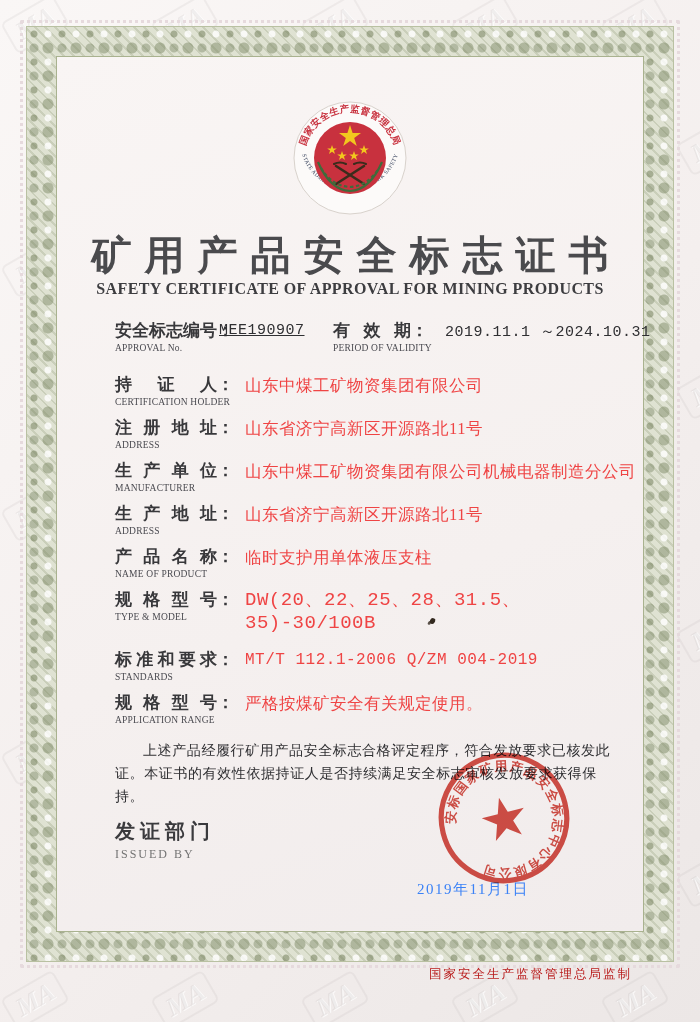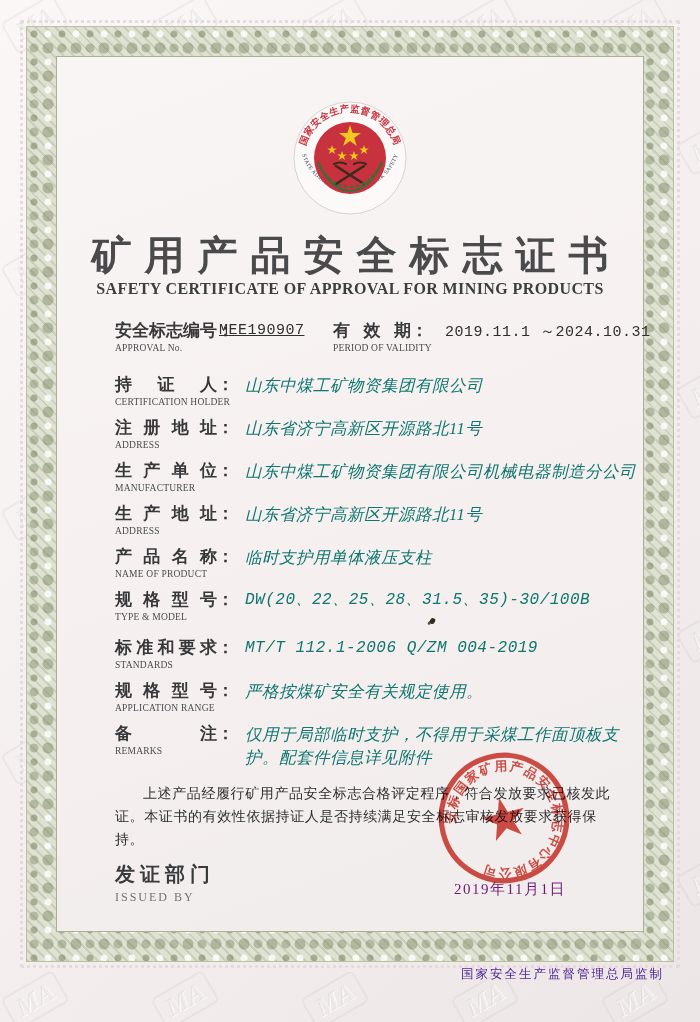--- a/index.html
+++ b/index.html
@@ -75,37 +75,37 @@
   }
   .row1{position:relative;height:54px;}
   .row1 .grp-approval{position:absolute;left:0;top:0;}
   .row1 .val-approval{position:absolute;left:104px;top:2px;text-decoration:underline;}
   .row1 .grp-validity{position:absolute;left:218px;top:0;}
   .row1 .val-validity{position:absolute;left:330px;top:2px;white-space:nowrap;}
   .mono{font-family:"Liberation Mono","DejaVu Sans Mono",monospace;font-size:15px;color:#2f2f32;letter-spacing:0.5px;}
   .row{display:flex;align-items:flex-start;margin-bottom:9px;}
   .row .labelcol{width:130px;flex:0 0 130px;}
   .row .value{
-    font-size:16.5px;color:#0f766e;line-height:23px;letter-spacing:0.5px;
-    padding-top:0px;flex:1;font-style:italic;
+    font-size:16.5px;color:#ef4444;line-height:23px;letter-spacing:0.5px;
+    padding-top:0px;flex:1;
   }
   .row.extra-gap{margin-top:14px;}
   .declaration{
     margin-top:13px;font-size:14px;line-height:23px;color:#2f2f32;
     text-indent:2em;letter-spacing:0.6px;width:505px;
   }
   .issued{margin-top:10px;}
   .issued-zh{font-size:20px;font-weight:700;letter-spacing:5px;color:#3a3a3d;}
   .issued-en{font-size:12px;letter-spacing:2px;color:#737373;margin-top:2px;}
   .issue-date{
-    position:absolute;left:454px;top:880px;font-size:15px;color:#701a75;
+    position:absolute;left:417px;top:880px;font-size:15px;color:#3b82f6;
     letter-spacing:1.5px;z-index:3;
   }
   .bottom-note{
-    position:absolute;right:36px;top:966px;font-size:12.5px;color:#4c1d95;
+    position:absolute;right:68px;top:966px;font-size:12.5px;color:#b91c1c;
     letter-spacing:2px;z-index:3;
   }
   
   .stamp{
     position:absolute;left:428px;top:742px;width:152px;height:152px;z-index:4;
     transform:rotate(-14deg);opacity:0.88;mix-blend-mode:multiply;
   }
   .ink-speck{
     position:absolute;left:430px;top:618px;width:5px;height:6px;z-index:3;
     background:#33291f;border-radius:60% 40% 55% 45%;transform:rotate(25deg);
@@ -244,40 +244,35 @@
 
     <div class="row">
       <div class="labelcol"><span class="labelzh">产品名称</span><span class="colon">：</span>
         <div class="sublabel">NAME OF PRODUCT</div></div>
       <div class="value">临时支护用单体液压支柱</div>
     </div>
 
     <div class="row">
       <div class="labelcol"><span class="labelzh">规格型号</span><span class="colon">：</span>
         <div class="sublabel">TYPE &amp; MODEL</div></div>
-      <div class="value mono" style="font-size:16px">DW(20、22、25、28、31.5、35)-30/100B</div>
+      <div class="value mono" style="font-size:19px">DW(20、22、25、28、31.5、35)-30/100B</div>
     </div>
 
     <div class="row extra-gap">
       <div class="labelcol"><span class="labelzh">标准和要求</span><span class="colon">：</span>
         <div class="sublabel">STANDARDS</div></div>
       <div class="value mono" style="font-size:16px">MT/T 112.1-2006 Q/ZM 004-2019</div>
     </div>
 
     <div class="row">
       <div class="labelcol"><span class="labelzh">规格型号</span><span class="colon">：</span>
         <div class="sublabel">APPLICATION RANGE</div></div>
       <div class="value">严格按煤矿安全有关规定使用。</div>
     </div>
 
-    <div class="row">
-      <div class="labelcol"><span class="labelzh">备注</span><span class="colon">：</span>
-        <div class="sublabel">REMARKS</div></div>
-      <div class="value" style="width:398px">仅用于局部临时支护，不得用于采煤工作面顶板支护。配套件信息详见附件</div>
-    </div>
 
     <div class="declaration">上述产品经履行矿用产品安全标志合格评定程序，符合发放要求已核发此证。本证书的有效性依据持证人是否持续满足安全标志审核发放要求获得保持。</div>
 
     <div class="issued">
       <div class="issued-zh">发证部门</div>
       <div class="issued-en">ISSUED BY</div>
     </div>
   </div>
 
   <div class="issue-date">2019年11月1日</div>

